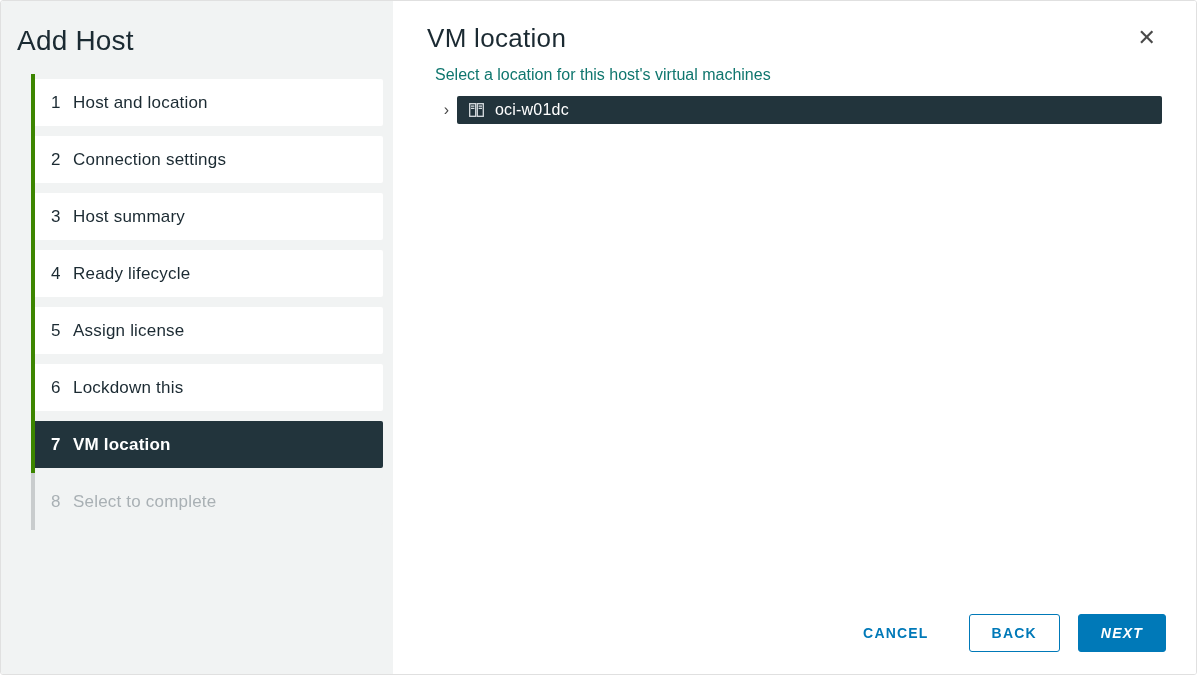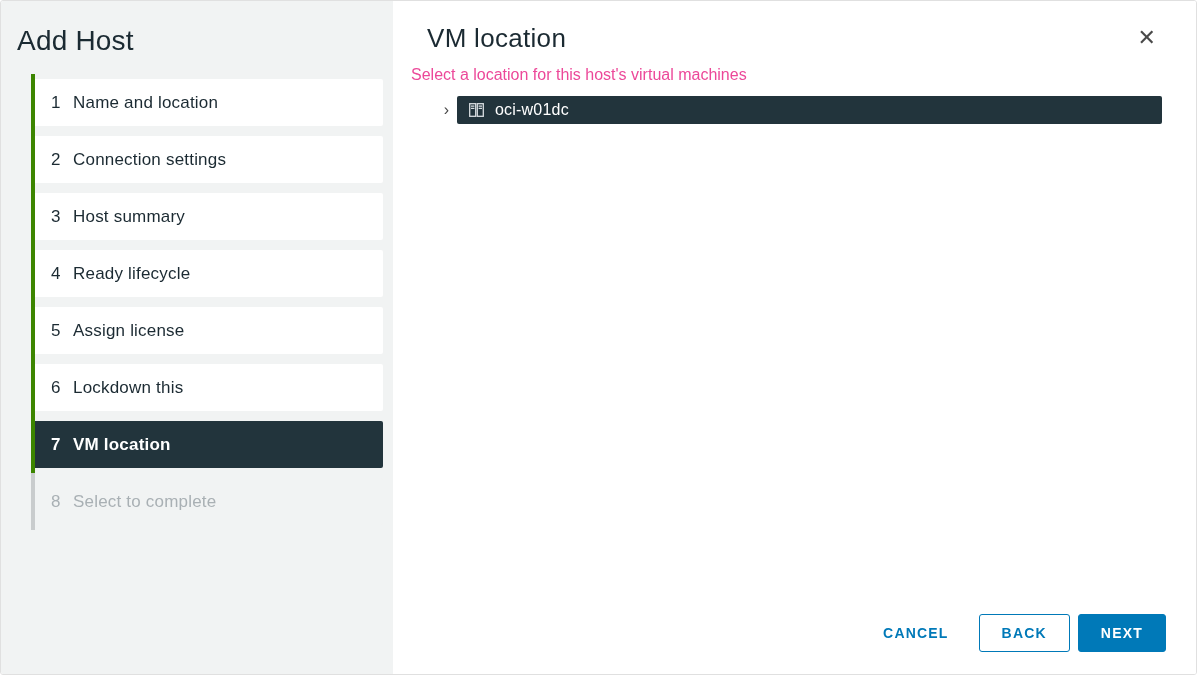--- a/index.html
+++ b/index.html
@@ -100,23 +100,23 @@
   }
   .close-btn {
     font-size: 22px;
     color: #4a4a4a;
     cursor: pointer;
     padding: 4px 6px;
     line-height: 1;
     user-select: none;
   }
   .panel-subtext {
-    padding: 6px 34px 12px 18px;
-    font-size: 16px;
-    color: #ec4899;
+    padding: 6px 34px 12px 42px;
+    font-size: 16px;
+    color: #0f766e;
   }
   .tree {
     padding: 0 34px 0 34px;
   }
   .tree-row {
     display: flex;
     align-items: center;
     gap: 8px;
   }
   .tree-chevron {
@@ -144,21 +144,21 @@
     display: inline-flex;
     color: #d8dde0;
   }
   .dc-icon svg { display: block; }
 
   .panel-footer {
     margin-top: auto;
     display: flex;
     justify-content: flex-end;
     align-items: center;
-    gap: 8px;
+    gap: 18px;
     padding: 18px 30px 22px 30px;
   }
   .btn {
     font-size: 14px;
     letter-spacing: 1.2px;
     font-weight: 600;
     padding: 10px 22px;
     border-radius: 3px;
     cursor: pointer;
     text-transform: uppercase;
@@ -170,34 +170,35 @@
   }
   .btn-outline {
     background: #fff;
     color: #0079b8;
     border: 1px solid #0079b8;
   }
   .btn-primary {
     background: #0079b8;
     color: #fff;
     border: 1px solid #0079b8;
+    font-style: italic;
   }
 </style>
 </head>
 <body>
 
 <div class="dialog">
 
   <aside class="wizard-nav">
     <h1 class="wizard-title">Add Host</h1>
     <div class="steps">
 
       <div class="step">
         <span class="num">1</span>
-        <span>Name and location</span>
+        <span>Host and location</span>
       </div>
 
       <div class="step">
         <span class="num">2</span>
         <span>Connection settings</span>
       </div>
 
       <div class="step">
         <span class="num">3</span>
         <span>Host summary</span>

